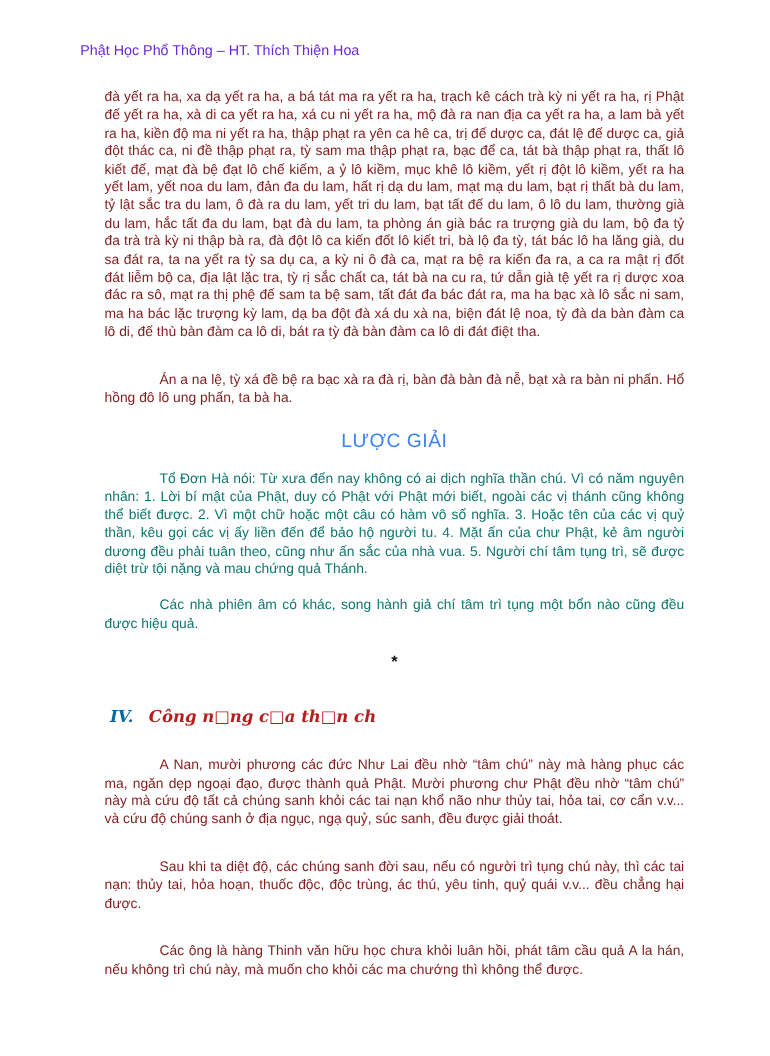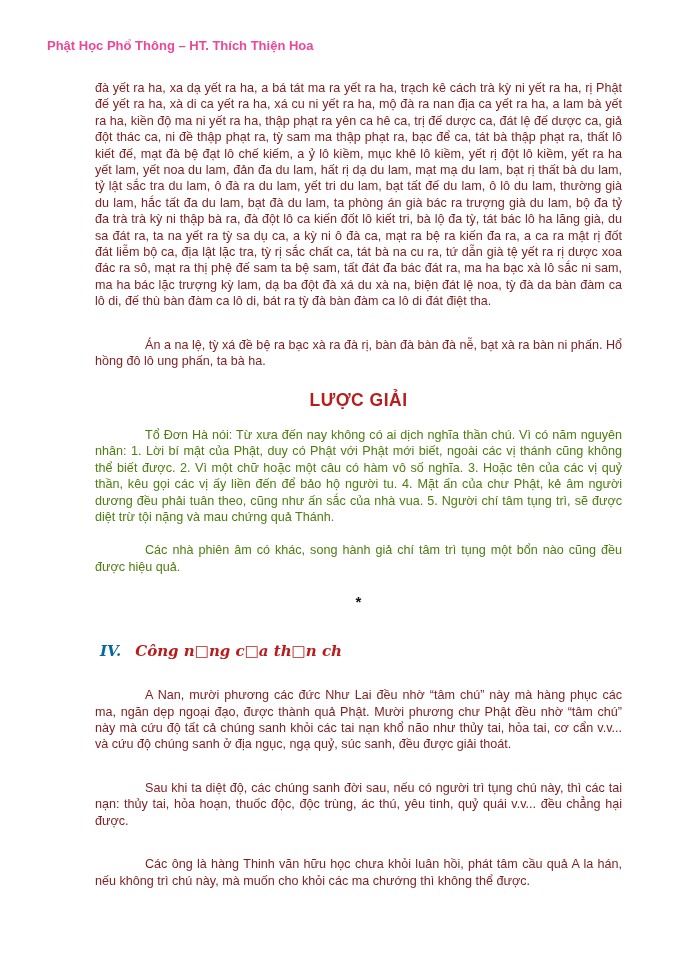--- a/index.html
+++ b/index.html
@@ -6,54 +6,53 @@
   .page{
     position:relative;
     width:700px;height:960px;
     background:#ffffff;
     font-family:"Liberation Sans", sans-serif;
     overflow:hidden;
     box-sizing:border-box;
     padding-top:38px;
   }
   .header{
-    margin-left:47px;
+    margin-left:73px;
     font-size:13px;
     line-height:16px;
-    color:#ec4899;
-    font-weight:bold;
+    color:#6d28d9;
   }
   .content{
     margin:26px 78px 0 95px; 
   }
   p{margin:0;}
   .mantra{
     font-size:12.6px;
     font-weight:normal;
     color:#7f1d1d;
     line-height:16.4px;
     text-align:justify;
   }
   .regular{
     font-size:12.6px;
     font-weight:normal;
-    color:#4d7c0f;
+    color:#0f766e;
     line-height:16.6px;
     text-align:justify;
   }
   .indent{text-indent:50px;}
   .mt14{margin-top:27px;}
   .mt16{margin-top:16px;}
   .luoc-giai{
     margin:20px 0 0 0;
     text-align:center;
     font-size:17.5px;
-    font-weight:bold;
+    font-weight:normal;
     letter-spacing:0.5px;
-    color:#b91c1c;
+    color:#3b82f6;
   }
   .separator{
     margin-top:18px;
     text-align:center;
     font-size:15px;
     font-weight:bold;
     color:#111111;
   }
   .section-iv{
     margin:32px 0 0 5px;

